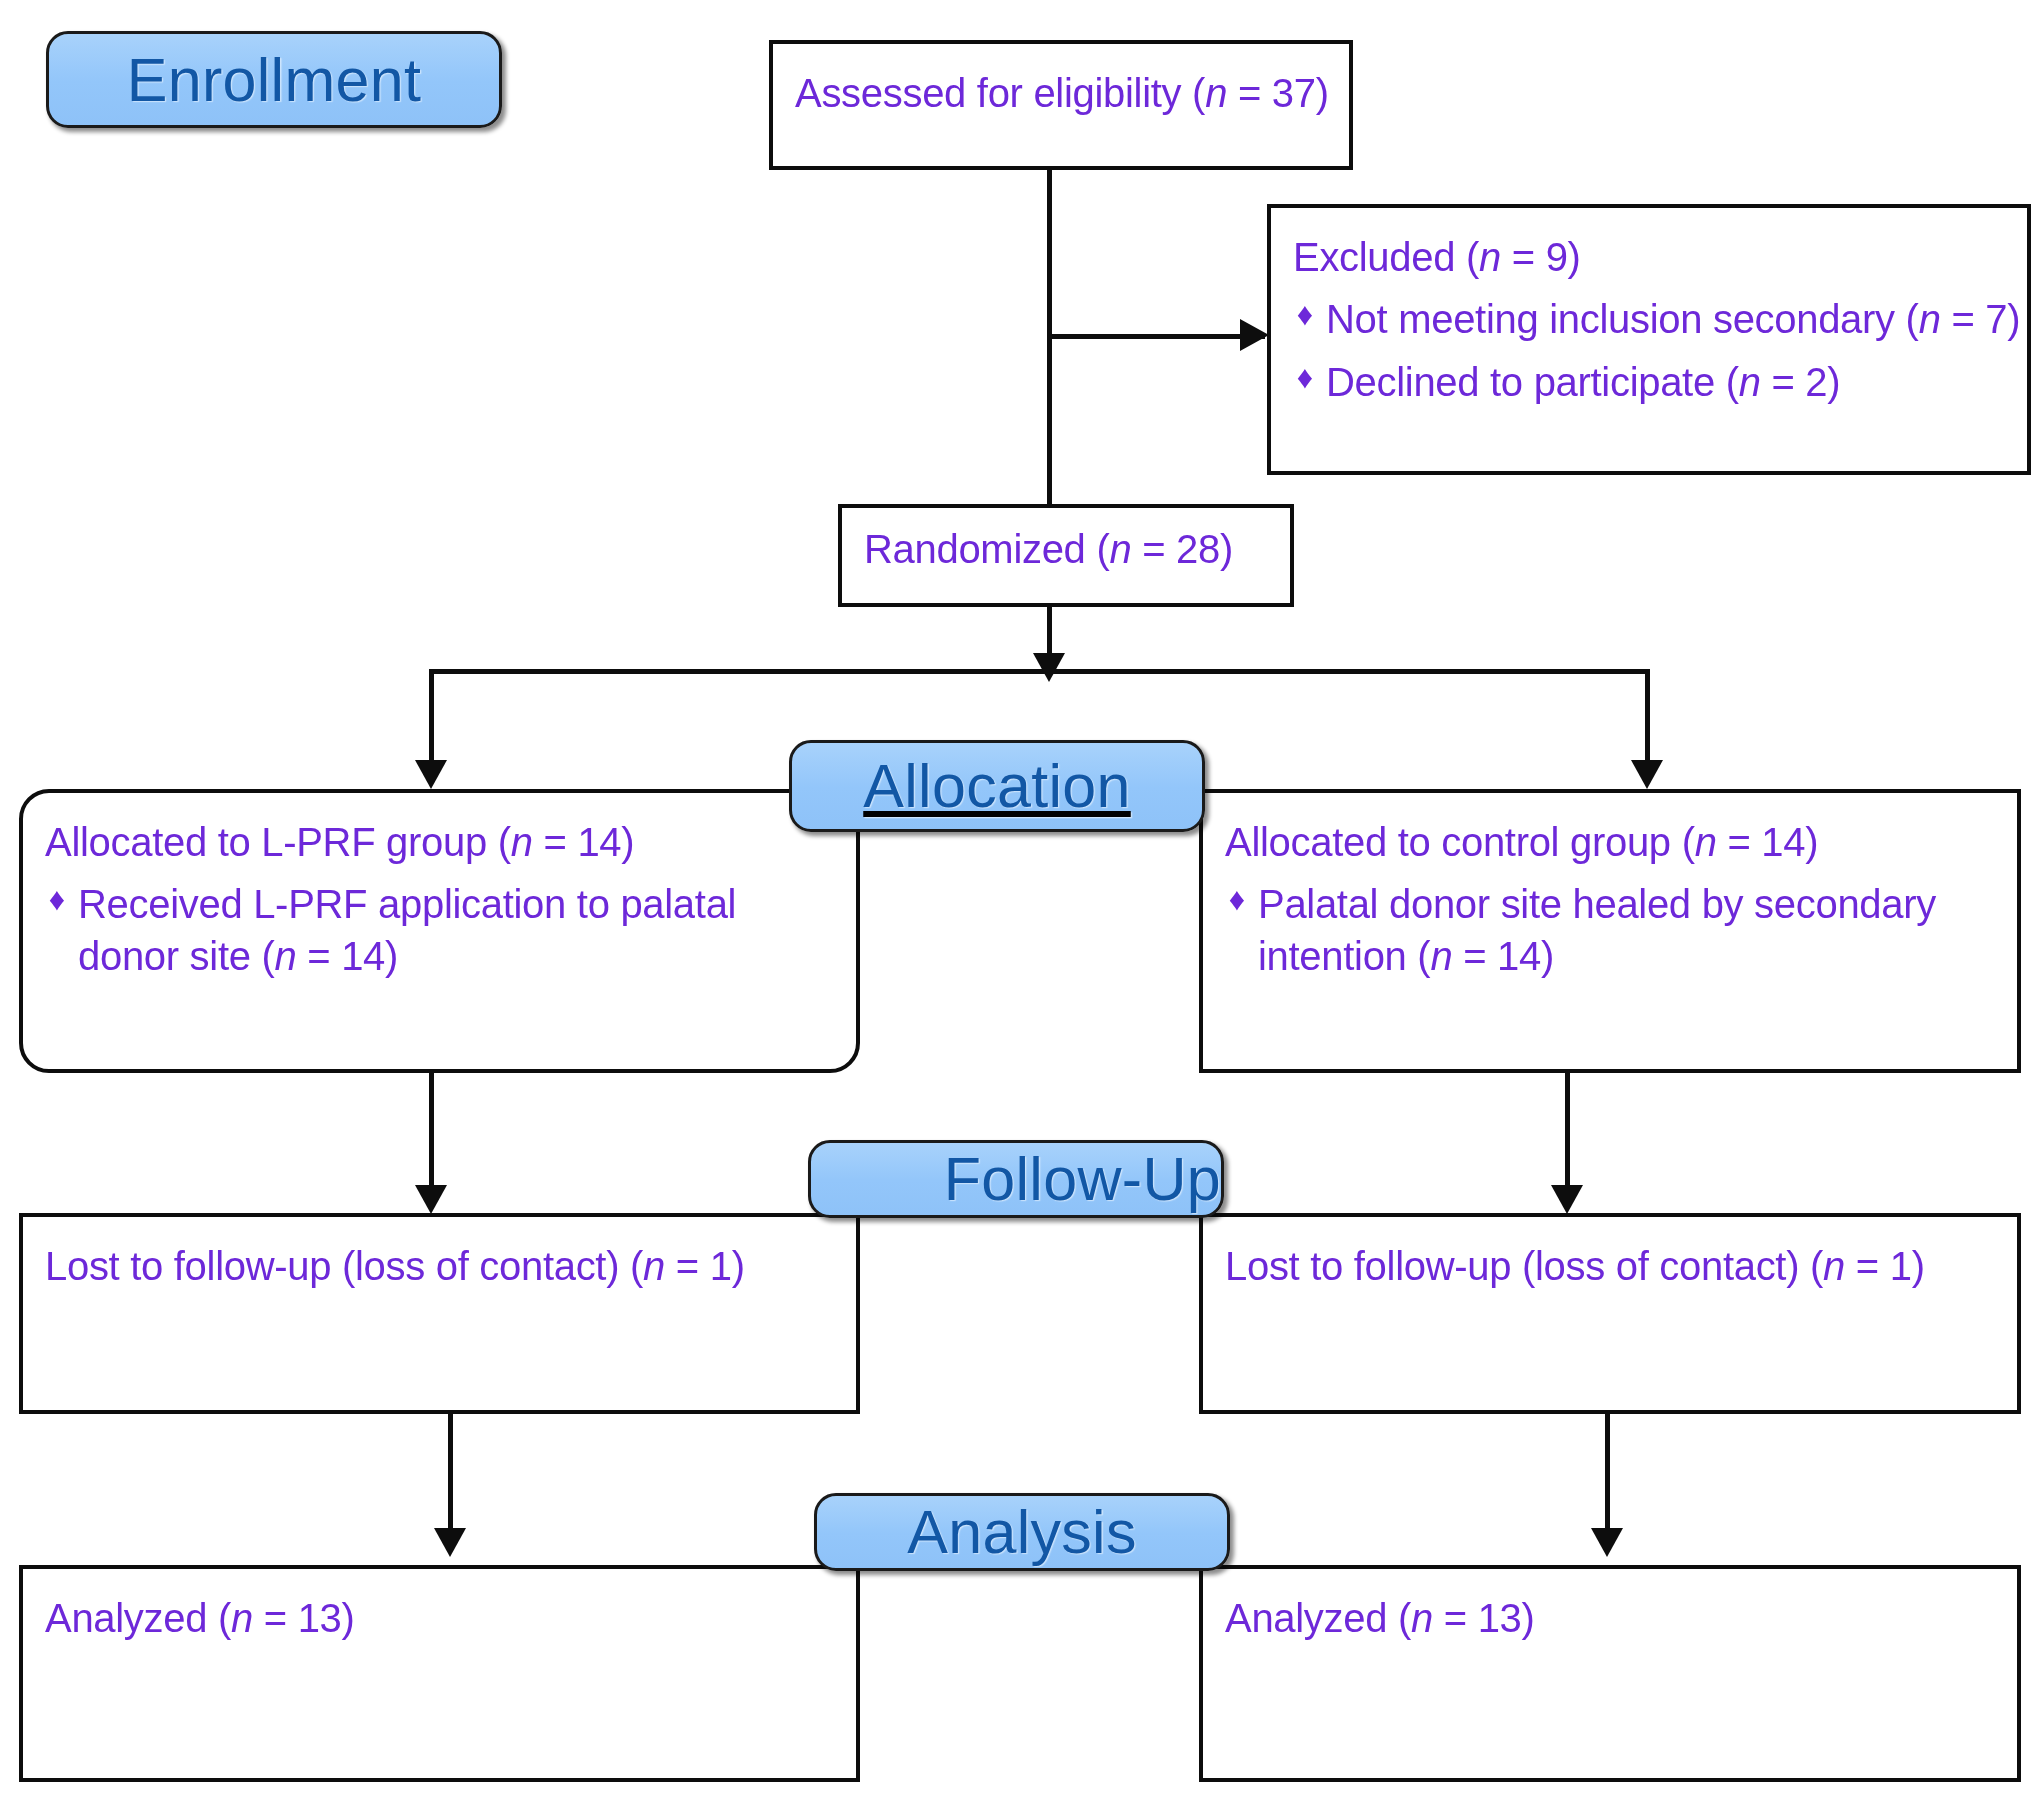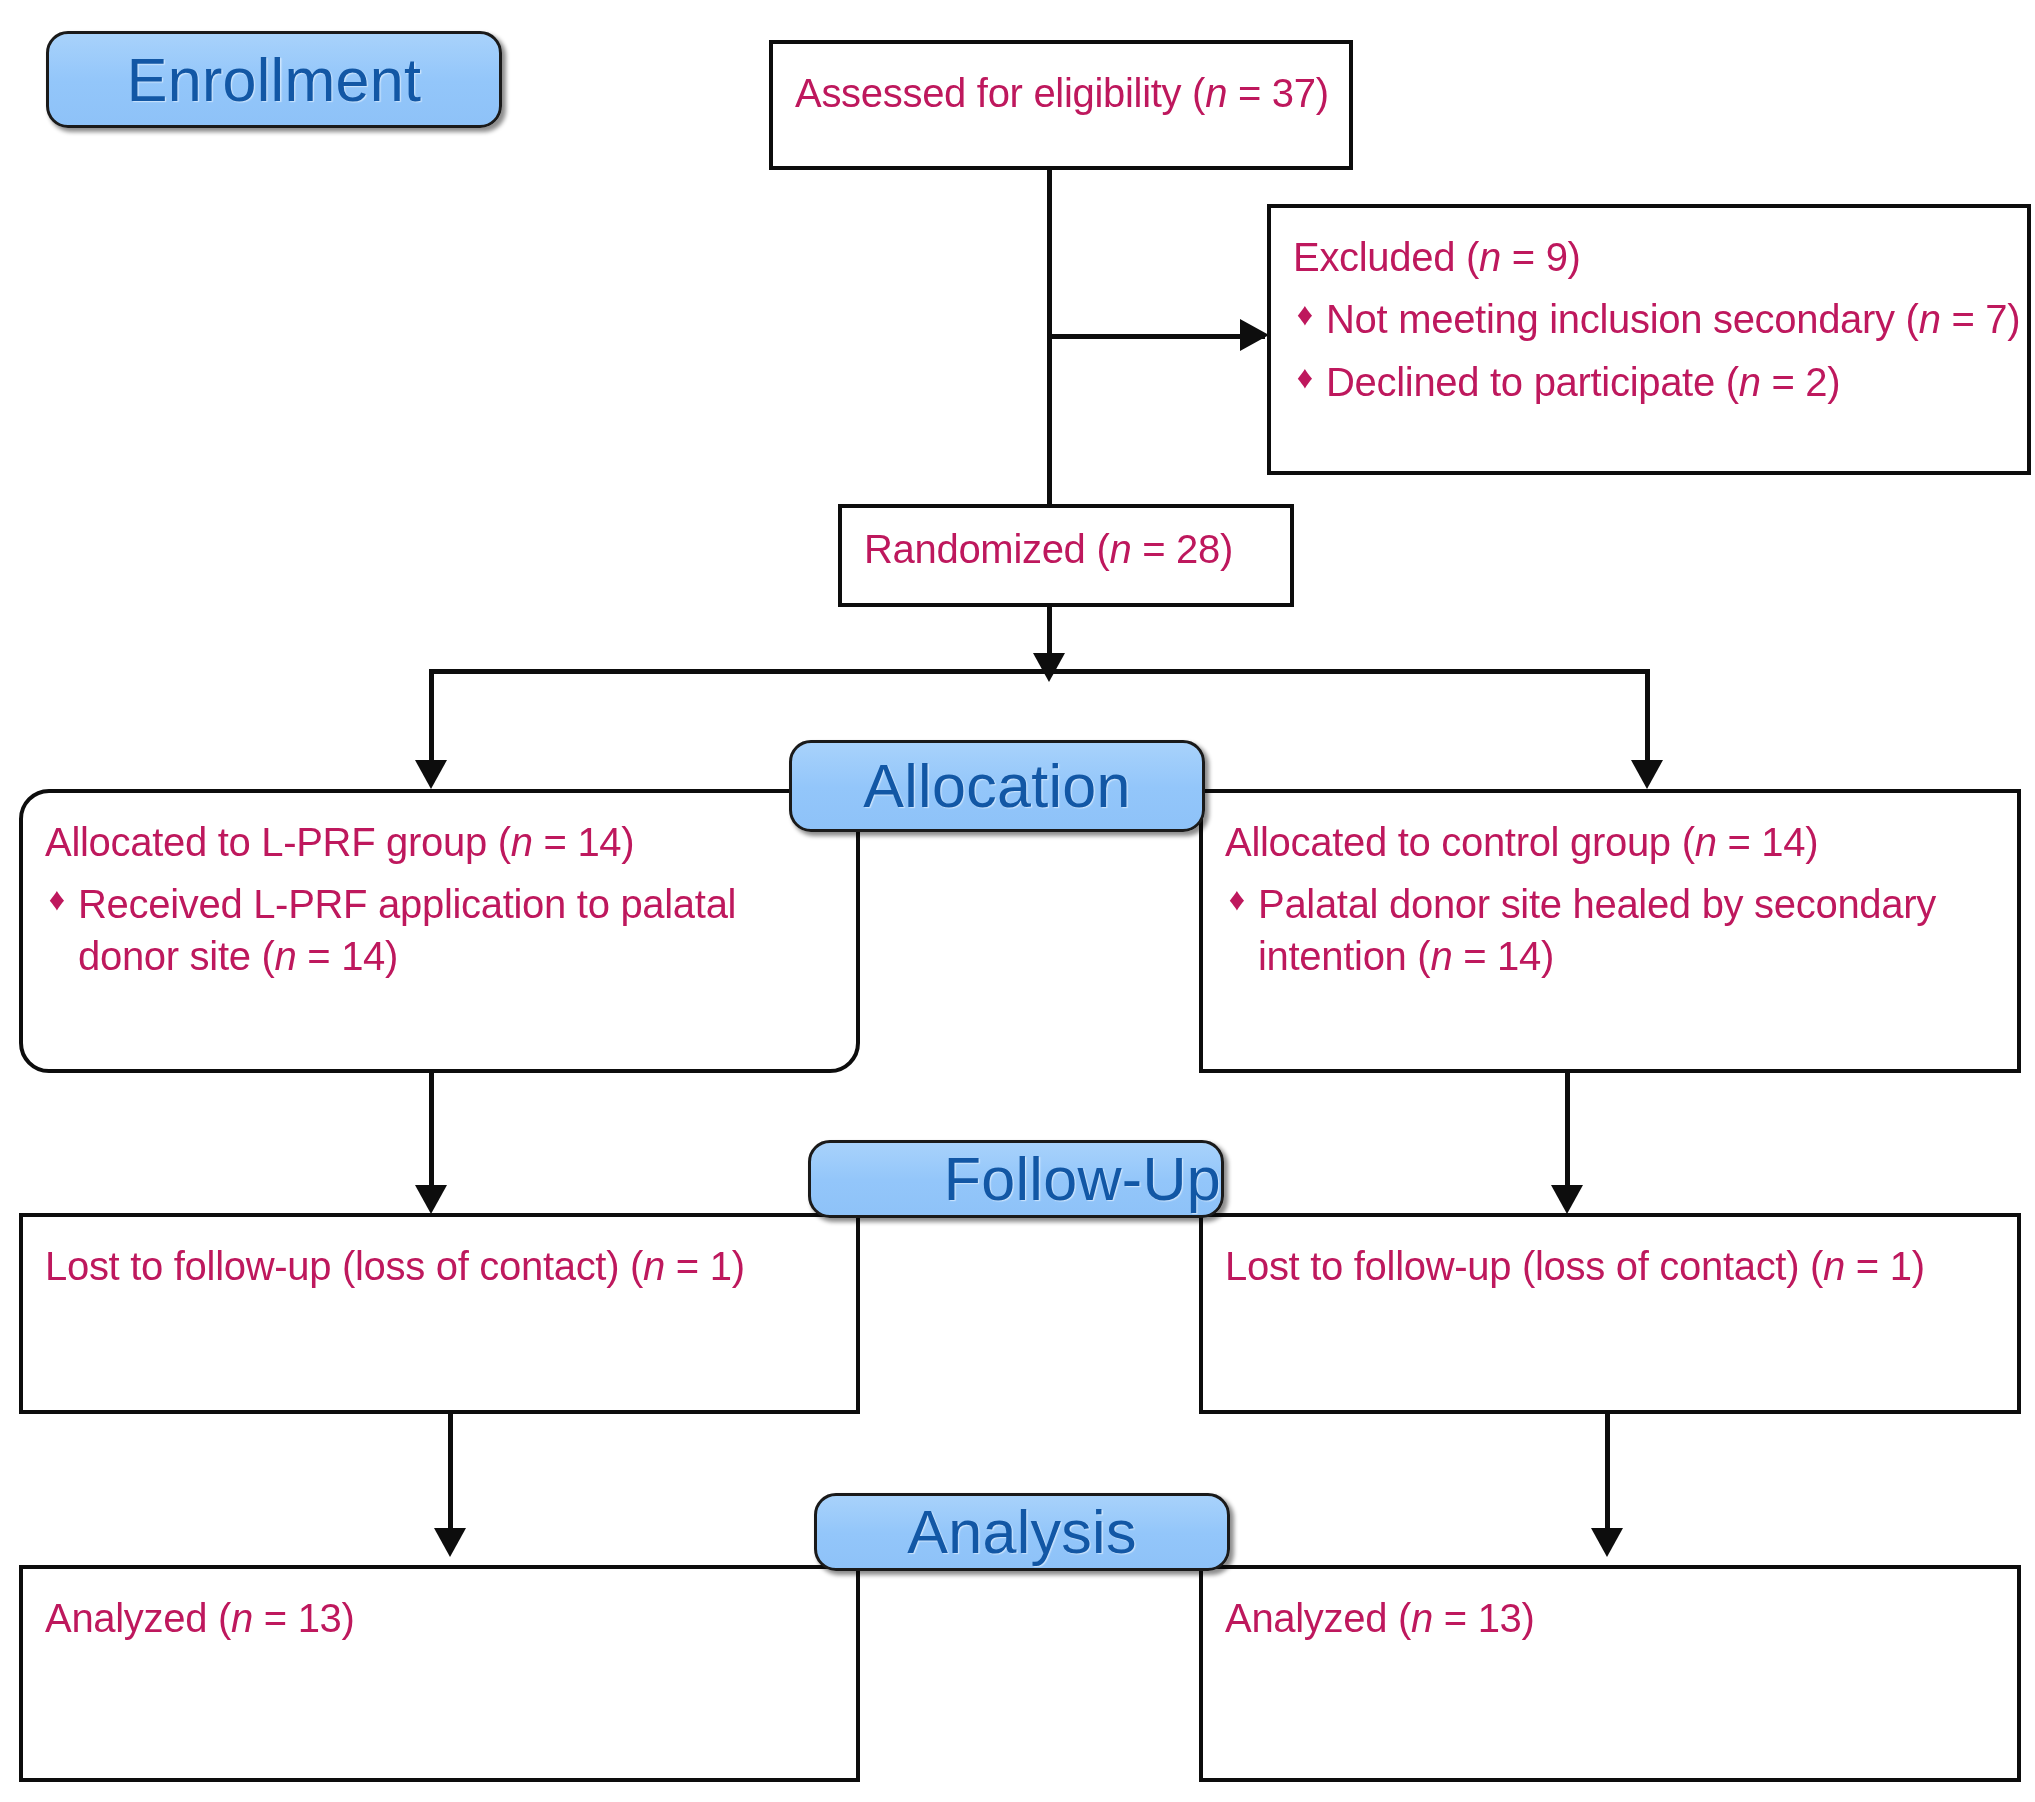--- a/index.html
+++ b/index.html
@@ -20,21 +20,21 @@
     position: absolute;
     box-sizing: border-box;
     background: #ffffff;
     border: 4.5px solid #0d0d0d;
     z-index: 3;
   }
   .box .body {
     padding: 23px 34px 0 22px;
     font-size: 40px;
     line-height: 1.30;
-    color: #be185d;
+    color: #6d28d9;
     letter-spacing: -0.3px;
   }
   .box .line {
     white-space: nowrap;
   }
   .box .wrapline {
     white-space: normal;
   }
   
   .bullet {
@@ -144,21 +144,21 @@
   <div class="arrow-down" style="left:1033px; top:653px;"></div>
 
   <div class="hline" style="left:429px; top:669px; width:1220px; height:4.5px;"></div>
 
   <div class="vline" style="left:429px; top:669px; width:4.5px; height:93px;"></div>
   <div class="arrow-down" style="left:415px; top:760px;"></div>
 
   <div class="vline" style="left:1645px; top:669px; width:4.5px; height:93px;"></div>
   <div class="arrow-down" style="left:1631px; top:760px;"></div>
 
-  <div class="badge" style="left:789px; top:740px; width:416px; height:92px;">
+  <div class="badge" style="left:789px; top:740px; width:416px; height:92px;text-decoration:underline;">
     <span>Allocation</span>
   </div>
 
   <div class="box" style="left:19px; top:789px; width:841px; height:284px;border-radius:30px;">
     <div class="body" style="padding-right:38px;">
       <span class="line"><span>Allocated to L-PRF group (</span><span class="ital">n</span><span> = 14)</span></span>
       <span class="bullet">
         <span class="dia">♦</span>
         <span class="wrapline"><span>Received L-PRF application to palatal donor site (</span><span class="ital">n</span><span> = 14)</span></span>
       </span>

